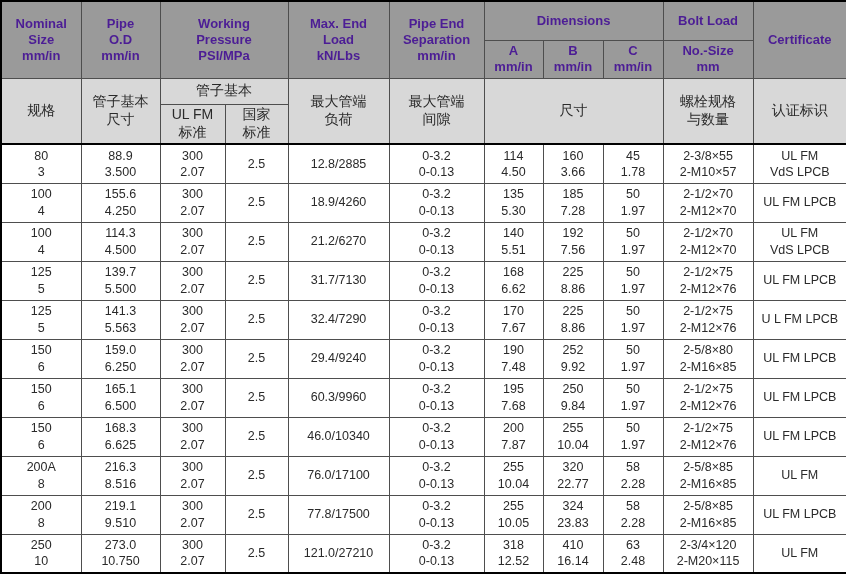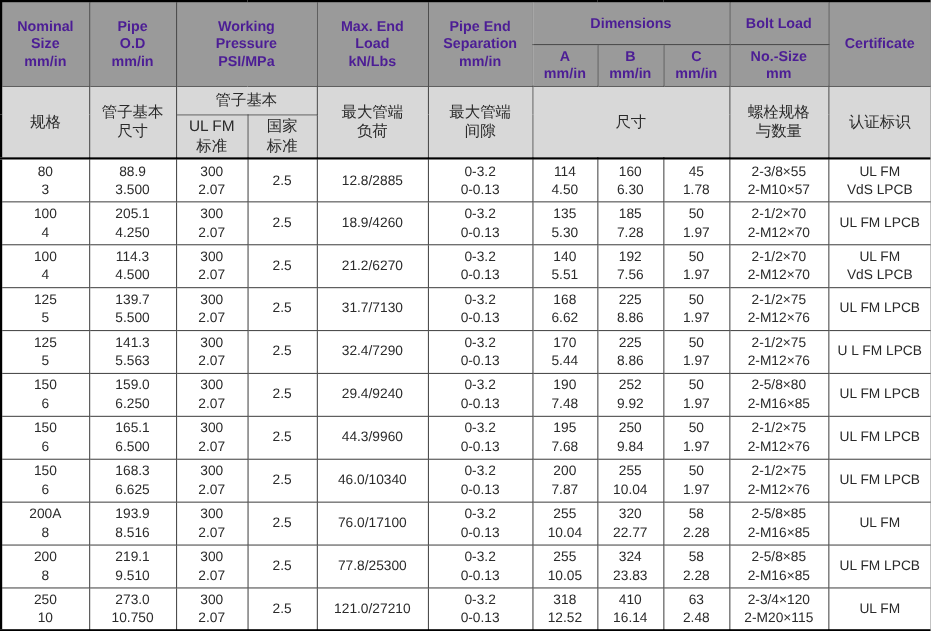--- a/index.html
+++ b/index.html
@@ -139,32 +139,32 @@
 3.500</td>
         <td>300
 2.07</td>
         <td>2.5</td>
         <td>12.8/2885</td>
         <td>0-3.2
 0-0.13</td>
         <td>114
 4.50</td>
         <td>160
-6.30</td>
+3.66</td>
         <td>45
 1.78</td>
         <td>2-3/8×55
 2-M10×57</td>
         <td>UL FM
 VdS LPCB</td>
       </tr>
       <tr>
         <td>100
 4</td>
-        <td>205.1
+        <td>155.6
 4.250</td>
         <td>300
 2.07</td>
         <td>2.5</td>
         <td>18.9/4260</td>
         <td>0-3.2
 0-0.13</td>
         <td>135
 5.30</td>
         <td>185
@@ -223,21 +223,21 @@
 5</td>
         <td>141.3
 5.563</td>
         <td>300
 2.07</td>
         <td>2.5</td>
         <td>32.4/7290</td>
         <td>0-3.2
 0-0.13</td>
         <td>170
-5.44</td>
+7.67</td>
         <td>225
 8.86</td>
         <td>50
 1.97</td>
         <td>2-1/2×75
 2-M12×76</td>
         <td>U L FM LPCB</td>
       </tr>
       <tr>
         <td>150
@@ -261,21 +261,21 @@
         <td>UL FM LPCB</td>
       </tr>
       <tr>
         <td>150
 6</td>
         <td>165.1
 6.500</td>
         <td>300
 2.07</td>
         <td>2.5</td>
-        <td>44.3/9960</td>
+        <td>60.3/9960</td>
         <td>0-3.2
 0-0.13</td>
         <td>195
 7.68</td>
         <td>250
 9.84</td>
         <td>50
 1.97</td>
         <td>2-1/2×75
 2-M12×76</td>
@@ -298,21 +298,21 @@
 10.04</td>
         <td>50
 1.97</td>
         <td>2-1/2×75
 2-M12×76</td>
         <td>UL FM LPCB</td>
       </tr>
       <tr>
         <td>200A
 8</td>
-        <td>193.9
+        <td>216.3
 8.516</td>
         <td>300
 2.07</td>
         <td>2.5</td>
         <td>76.0/17100</td>
         <td>0-3.2
 0-0.13</td>
         <td>255
 10.04</td>
         <td>320
@@ -324,21 +324,21 @@
         <td>UL FM</td>
       </tr>
       <tr>
         <td>200
 8</td>
         <td>219.1
 9.510</td>
         <td>300
 2.07</td>
         <td>2.5</td>
-        <td>77.8/25300</td>
+        <td>77.8/17500</td>
         <td>0-3.2
 0-0.13</td>
         <td>255
 10.05</td>
         <td>324
 23.83</td>
         <td>58
 2.28</td>
         <td>2-5/8×85
 2-M16×85</td>

